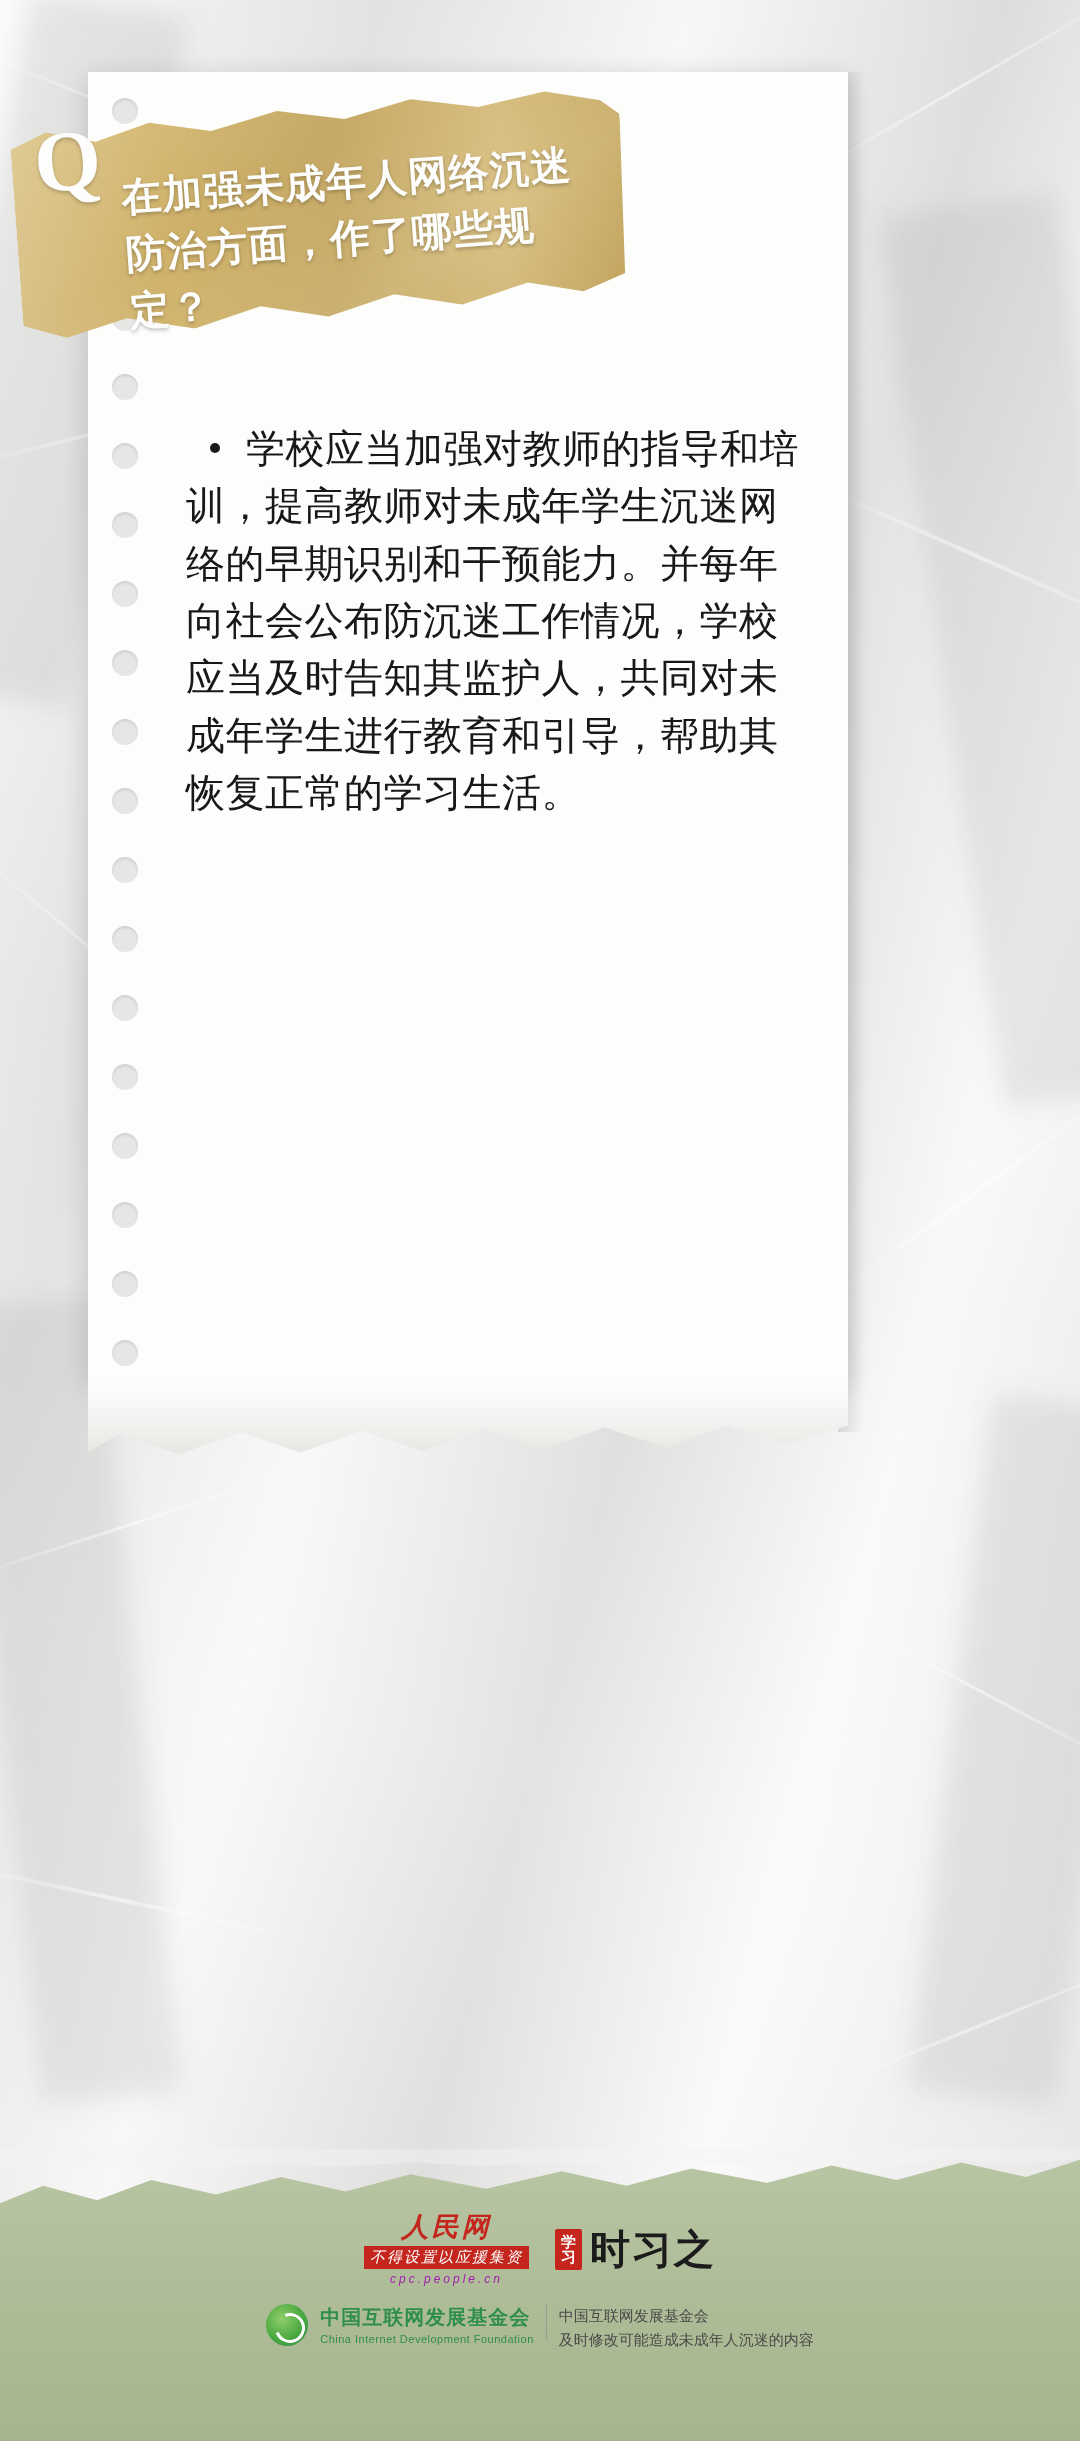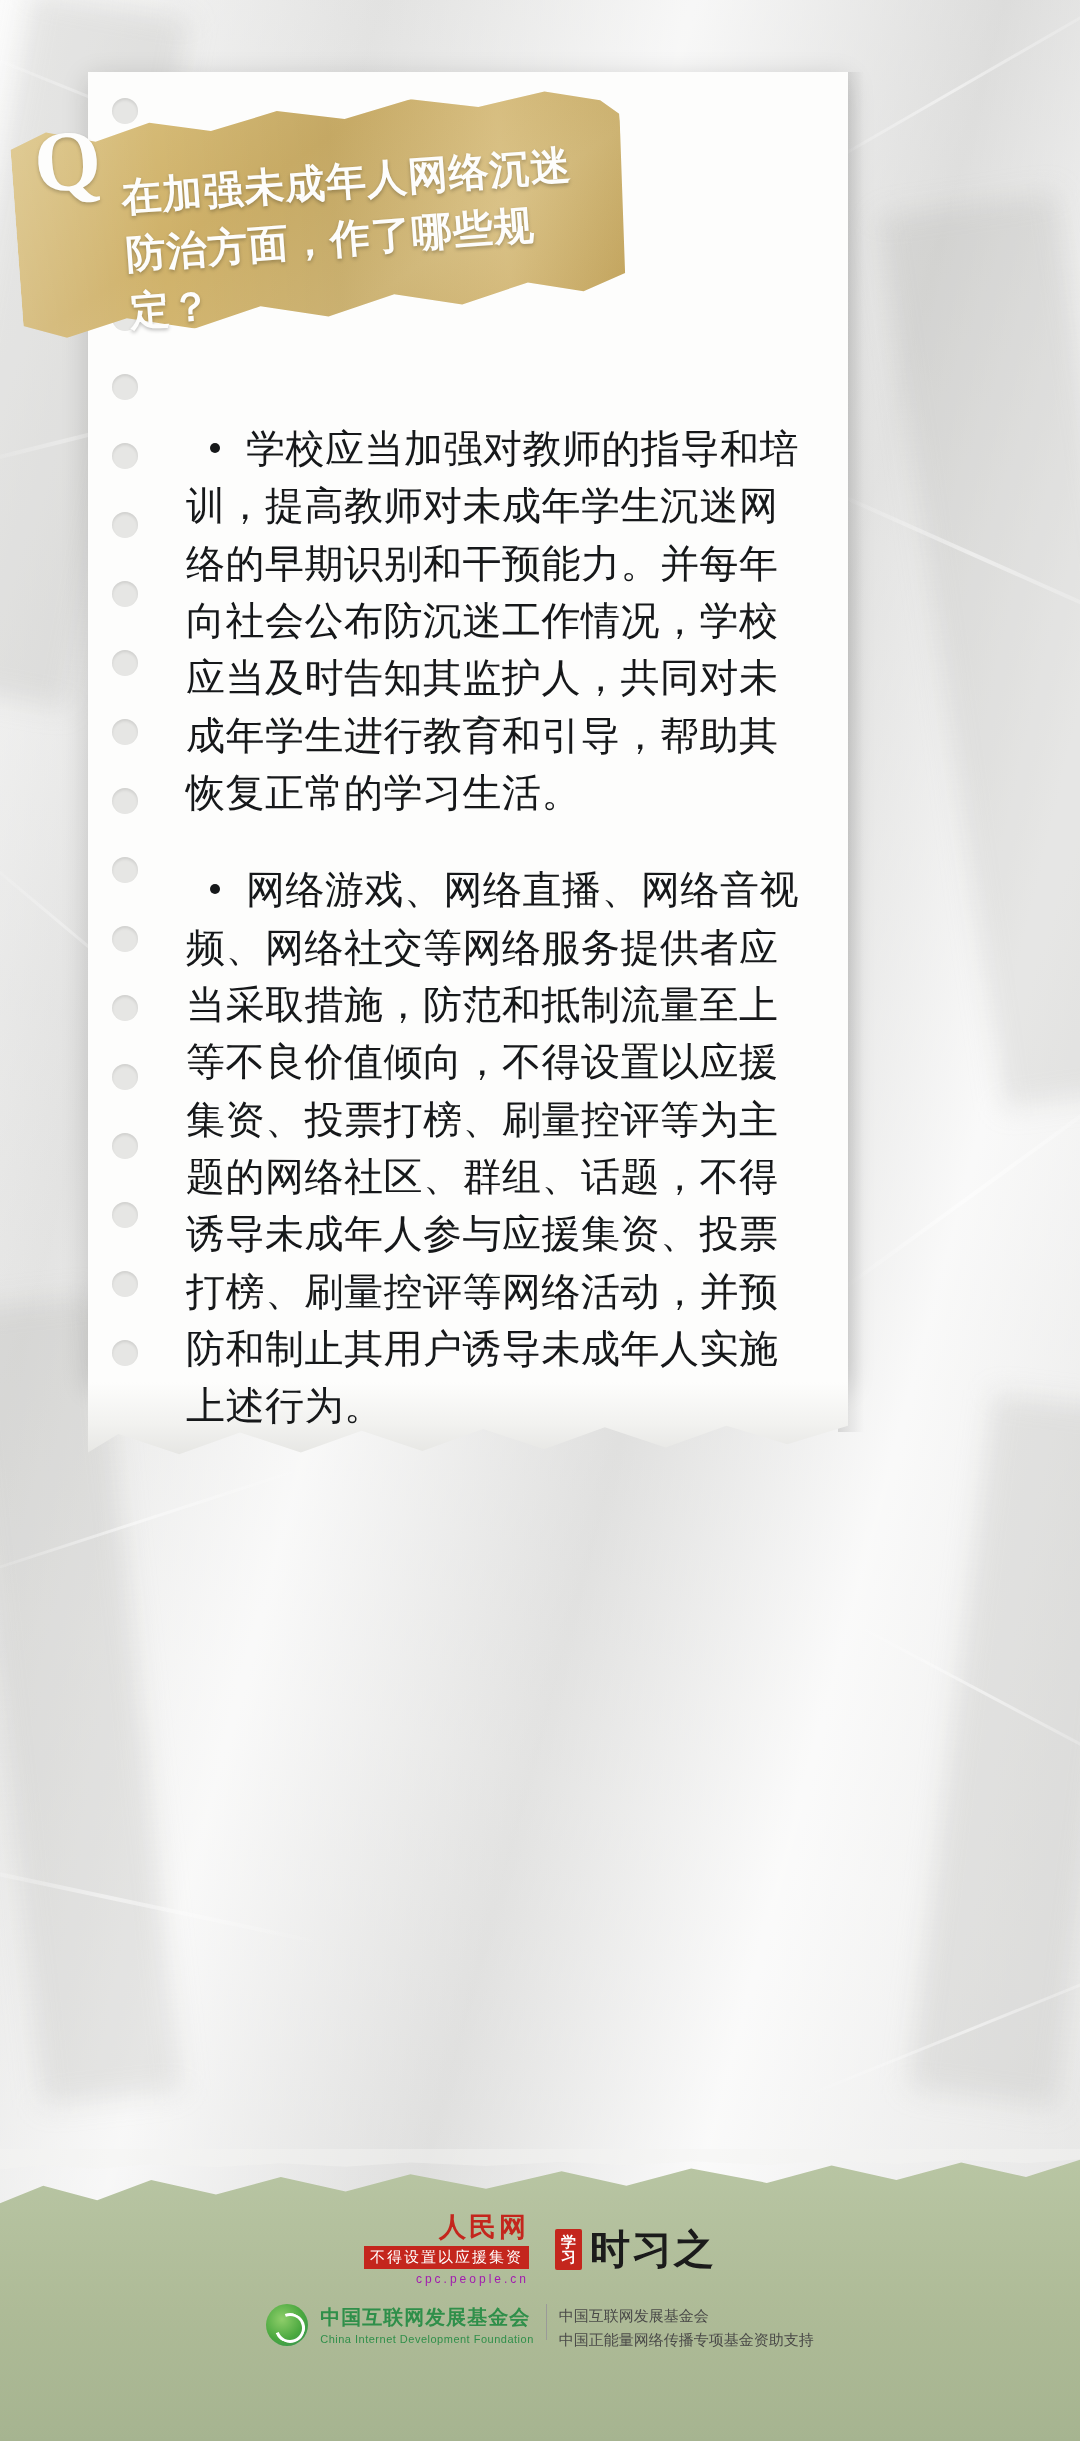--- a/index.html
+++ b/index.html
@@ -192,21 +192,21 @@
     right: 0;
     bottom: 78px;
     height: 150px;
   }
   .logo-row {
     display: flex;
     align-items: center;
     justify-content: center;
     gap: 26px;
   }
-  .pd-logo { text-align: right; }
+  .pd-logo { text-align: center; font-style: italic; }
   .pd-mark {
     font-family: "Liberation Serif", serif;
     font-weight: bold;
     font-size: 27px;
     color: #c4261d;
     letter-spacing: 3px;
     line-height: 1.1;
   }
   .pd-name {
     margin-top: 3px;
@@ -343,21 +343,20 @@
   <div class="q-banner-tex"></div>
 </div>
 <div class="q-letter">Q</div>
 <div class="q-text">
   <div>在加强未成年人网络沉迷</div>
   <div>防治方面，作了哪些规定？</div>
 </div>
 
 <div class="body-text" id="body-text">
     <p class="para"><span class="dot"></span><span>学校应当加强对教师的指导和培训，提高教师对未成年学生沉迷网络的早期识别和干预能力。并每年向社会公布防沉迷工作情况，学校应当及时告知其监护人，共同对未成年学生进行教育和引导，帮助其恢复正常的学习生活。</span></p>
-    <p class="para"><span class="dot"></span><span>网络游戏、网络直播、网络音视频、网络社交等网络服务提供者应当采取措施，防范和抵制流量至上等不良价值倾向，不得设置以应援集资、投票打榜、刷量控评等为主题的网络社区、群组、话题，不得诱导未成年人参与应援集资、投票打榜、刷量控评等网络活动，并预防和制止其用户诱导未成年人实施上述行为。</span></p>
   </div>
 
 <div class="footer">
   <div class="logo-row">
     <div class="pd-logo">
       <div class="pd-mark">人民网</div>
       <div class="pd-name">不得设置以应援集资</div>
       <div class="pd-url">cpc.people.cn</div>
     </div>
     <div class="ss-logo">
@@ -370,16 +369,16 @@
   </div>
   <div class="cidf-row">
     <div class="cidf-mark"></div>
     <div>
       <div class="cidf-cn">中国互联网发展基金会</div>
       <div class="cidf-en">China Internet Development Foundation</div>
     </div>
     <div class="cidf-div"></div>
     <div class="cidf-right">
       <div>中国互联网发展基金会</div>
-      <div>中国正能量网络传播专项基金资助支持</div>
+      <div>及时修改可能造成未成年人沉迷的内容</div>
     </div>
   </div>
 </div>
 
 </body></html>

